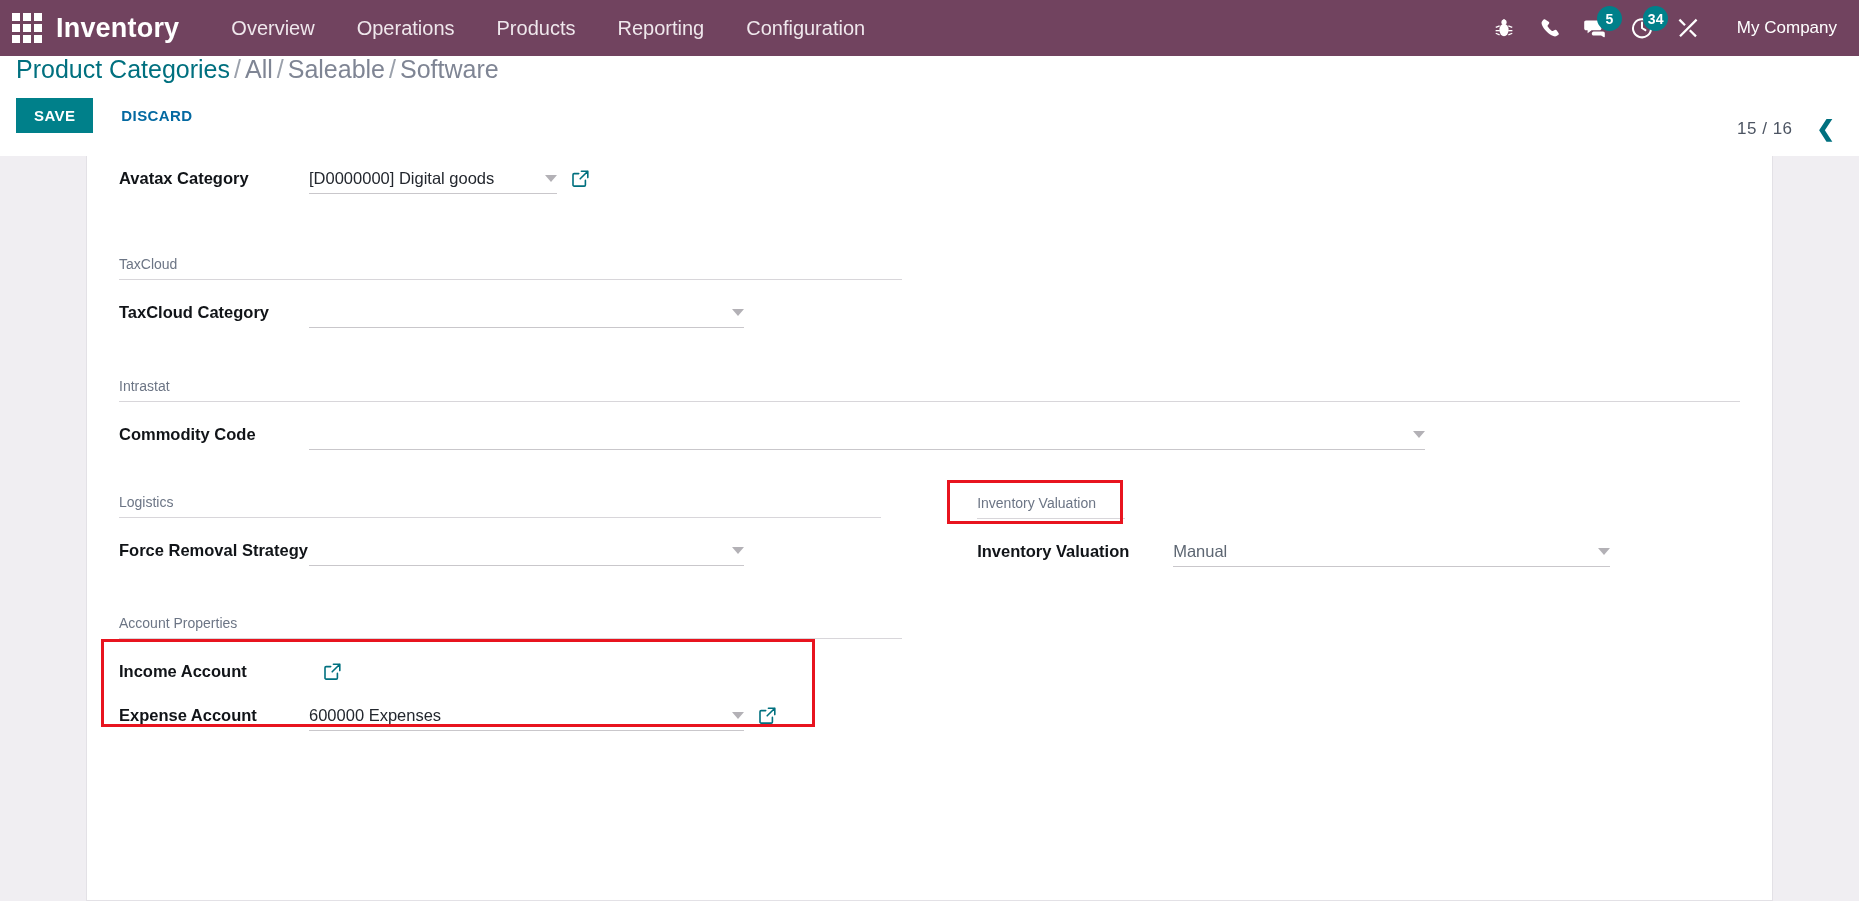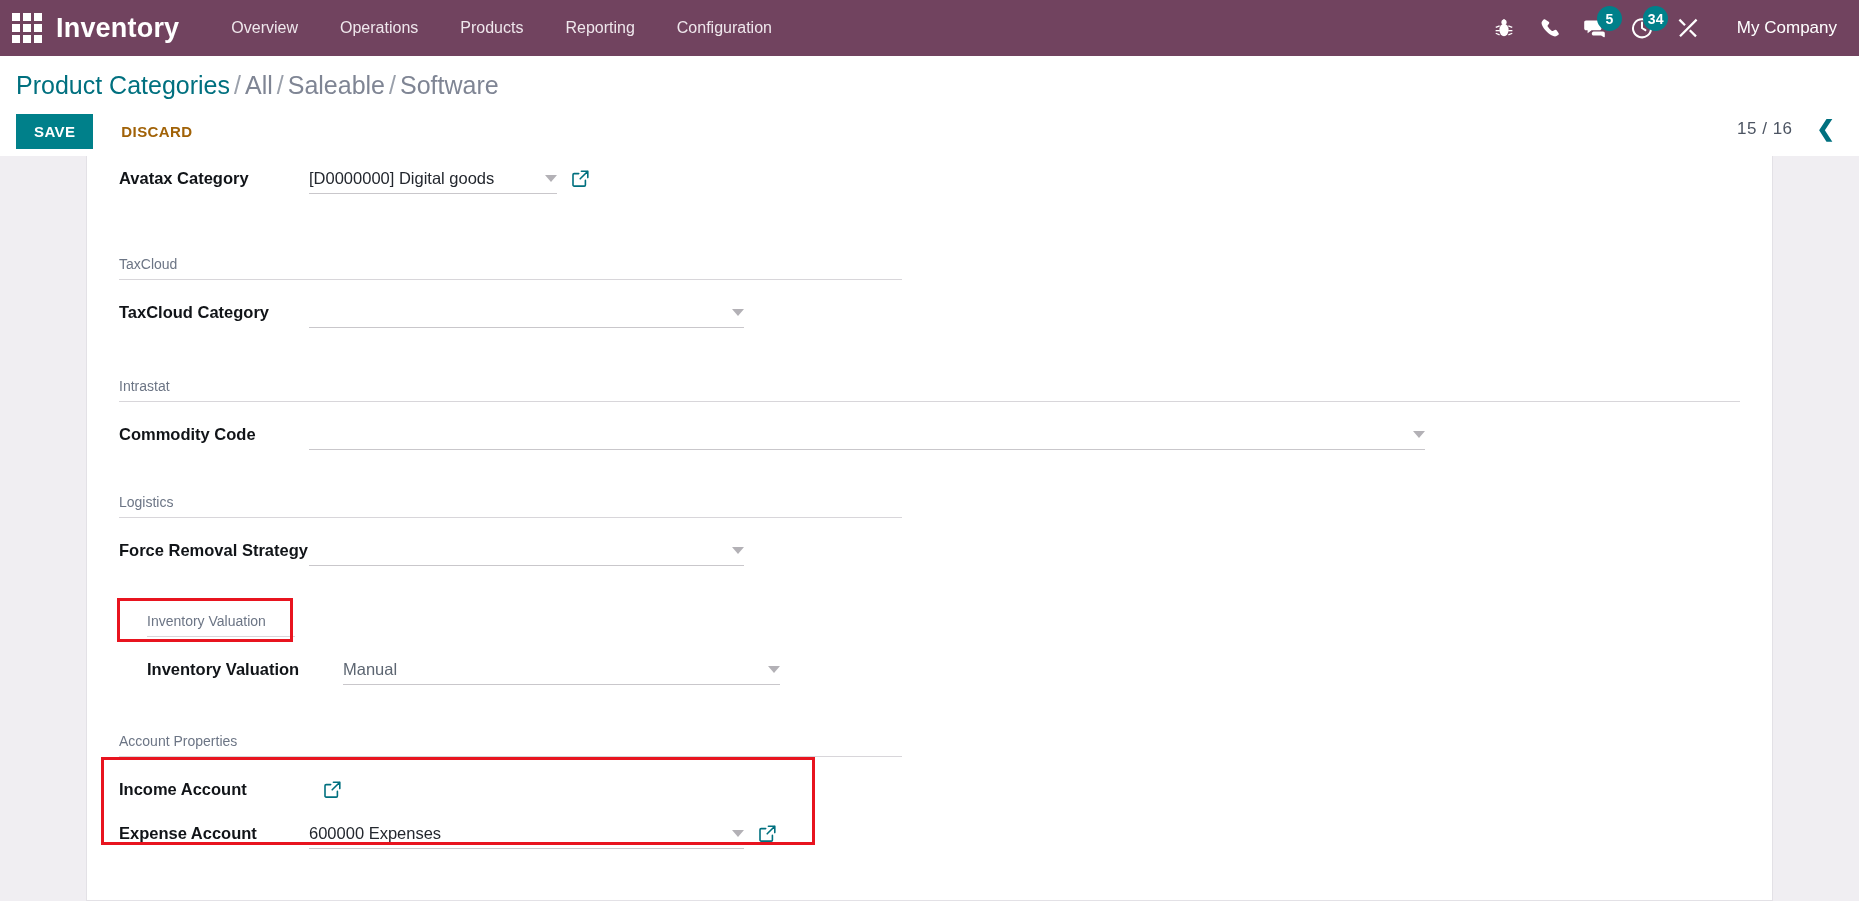--- a/index.html
+++ b/index.html
@@ -34,21 +34,21 @@
   .apps-grid i { background: #ffffff; display: block; width: 8px; height: 8px; }
   .brand {
     font-size: 27px;
     font-weight: bold;
     letter-spacing: .2px;
     color: #ffffff;
     margin-right: 38px;
     white-space: nowrap;
   }
   .menu-item {
-    font-size: 16px;
+    font-size: 20px;
     color: #efe7ec;
     padding: 6px 14px;
     margin-right: 14px;
     white-space: nowrap;
     cursor: pointer;
   }
   .nav-right {
     margin-left: auto;
     display: flex;
     align-items: center;
@@ -117,21 +117,21 @@
     border-top: 2px solid #3a2a20;
   }
   .user-name {
     font-size: 17px;
     color: #ffffff;
   }
 
   
   .control-panel {
     background: #ffffff;
-    padding: 16px 22px 0 16px;
+    padding: 0 22px 0 16px;
     position: relative;
     height: 100px;
   }
   .breadcrumb {
     font-size: 25px;
     white-space: nowrap;
     line-height: 1.1;
     margin-bottom: 14px;
   }
   .bc-root { color: #00707f; cursor: pointer; }
@@ -146,21 +146,21 @@
     font-family: inherit;
     font-size: 15px;
     font-weight: bold;
     letter-spacing: .4px;
     padding: 9px 18px;
     cursor: pointer;
   }
   .btn-discard {
     background: transparent;
     border: none;
-    color: #a16207;
+    color: #0369a1;
     font-family: inherit;
     font-size: 15px;
     font-weight: bold;
     letter-spacing: .4px;
     padding: 9px 18px;
     margin-left: 10px;
     cursor: pointer;
   }
   .pager {
     position: absolute;
@@ -196,21 +196,20 @@
     position: relative;
     overflow: hidden;
   }
   .form-inner {
     padding: 0 32px;
     position: relative;
     margin-top: -14px;
   }
   .grid2 {
     display: flex;
-    flex-direction: column;
   }
   .col {
     width: 50%;
     padding: 0 28px 0 0;
   }
   .col.right { padding: 0 28px 0 28px; }
 
   .group-title {
     font-size: 14px;
     color: #6c7585;

